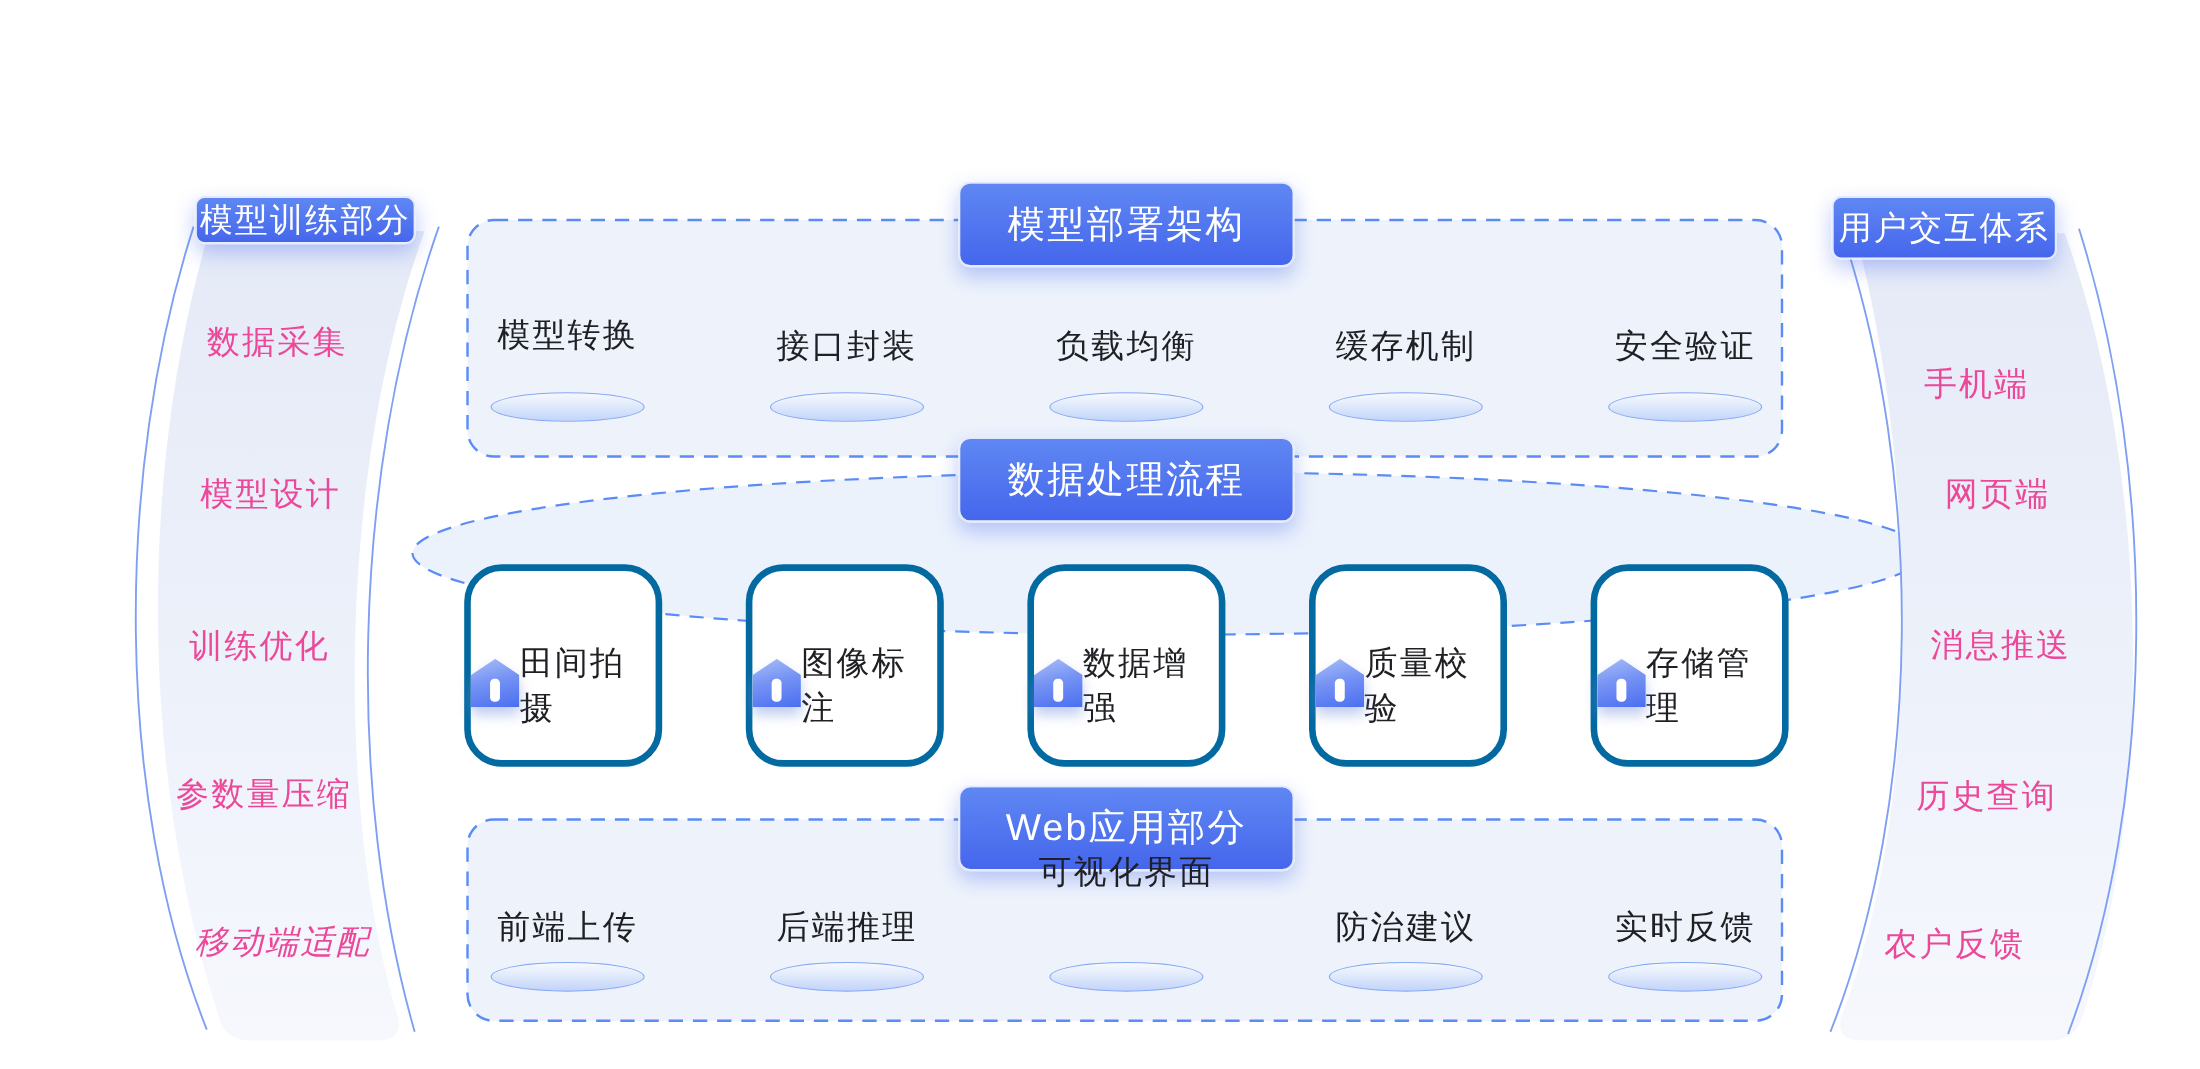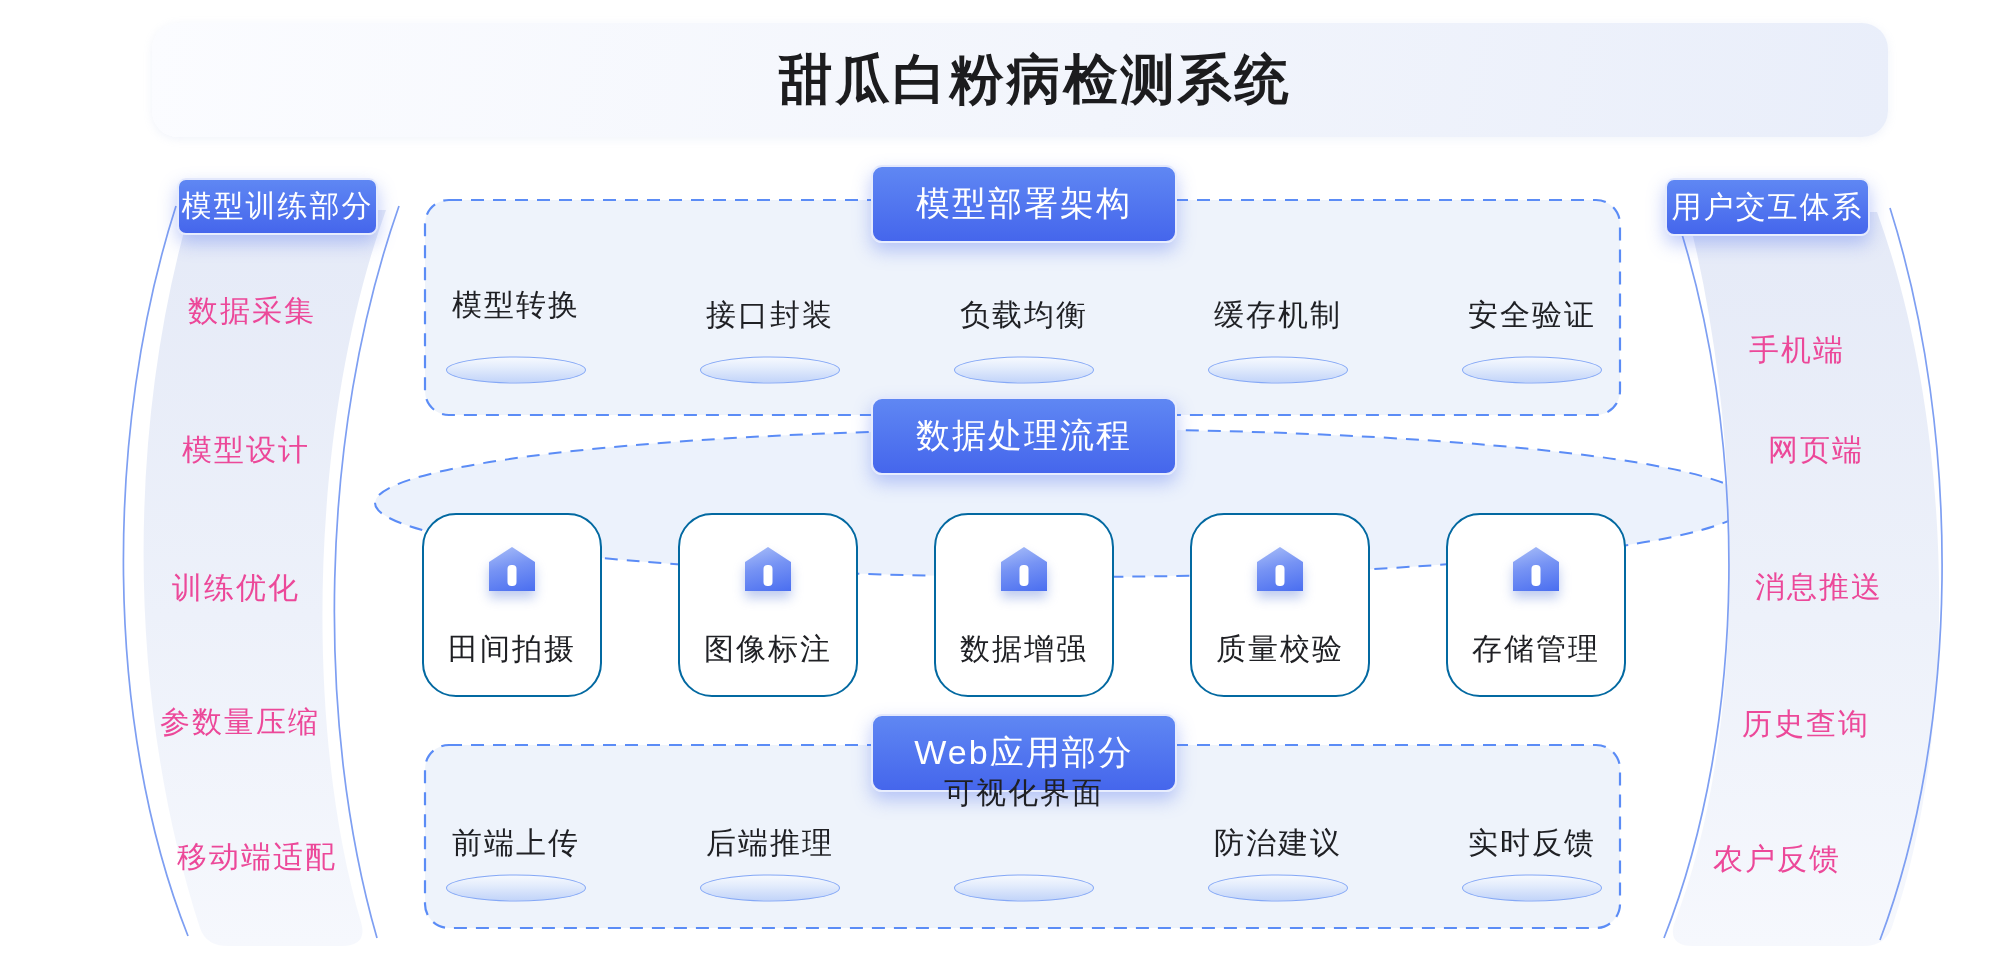--- a/index.html
+++ b/index.html
@@ -39,22 +39,22 @@
     letter-spacing:2px;white-space:nowrap;
   }
   .platform{
     transform:translate(-50%,-50%);width:140px;height:27px;border-radius:50%;
     background:linear-gradient(180deg,#f6f9fe 0%,#e3ecfc 40%,#c2d4f9 100%);
     border:1px solid #85a8f6;box-sizing:border-box;
   }
   
   .card{
     width:180px;height:184px;top:513px;border-radius:34px;background:#ffffff;
-    border:2px solid #0369a1;box-sizing:border-box;
-    display:flex;flex-direction:column;align-items:center;
+    border:6px solid #0369a1;box-sizing:border-box;
+    display:flex;flex-direction:row;align-items:center;
   }
   .house-wrap{
     margin-top:32px;width:46px;height:44px;
     filter:drop-shadow(0 7px 6px rgba(110,140,220,.45));
     position:relative;
   }
   .house{
     width:100%;height:100%;
     background:linear-gradient(165deg,#aabff8 0%,#7693f4 45%,#4a6ef0 100%);
     clip-path:polygon(50% 0%,100% 34%,100% 100%,0% 100%,0% 34%);
@@ -90,32 +90,29 @@
 
     <path d="M 1687,212 L 1877,212 C 1958,434 1956,740 1893,924 Q 1887,946 1863,946 L 1693,946 Q 1668,946 1674,924 C 1747,738 1745,434 1687,212 Z" fill="url(#bandGrad)"></path>
     <path d="M 1673,206 C 1750,434 1748,726 1664,938" fill="none" stroke="#7e9ff2" stroke-width="1.7"></path>
     <path d="M 1890,208 C 1962,436 1960,728 1880,940" fill="none" stroke="#7e9ff2" stroke-width="1.7"></path>
 
     <rect x="425" y="200" width="1195" height="215" rx="24" fill="#ecf1fa" fill-opacity="0.88" stroke="#5b8cf6" stroke-width="2.2" stroke-dasharray="13 9"></rect>
 
     <rect x="425" y="745" width="1195" height="183" rx="24" fill="#ecf1fa" fill-opacity="0.88" stroke="#5b8cf6" stroke-width="2.2" stroke-dasharray="13 9"></rect>
   </svg>
 
-  <div class="abs title-bar">
-    <div class="title-text">甜瓜白粉病检测系统</div>
-  </div>
 
-  <div class="abs pill side" style="left:177px;top:178px;width:201px;height:57px;">
+  <div class="abs pill side" style="left:177px;top:178px;width:201px;height:44px;">
       <span>模型训练部分</span>
     </div>
   <div class="abs side-item" style="left:252px;top:311px;">数据采集</div>
   <div class="abs side-item" style="left:246px;top:450px;">模型设计</div>
   <div class="abs side-item" style="left:236px;top:588px;">训练优化</div>
   <div class="abs side-item" style="left:240px;top:722px;">参数量压缩</div>
-  <div class="abs side-item" style="left:257px;top:857px;">移动端适配</div>
+  <div class="abs side-item" style="left:257px;top:857px;font-style:italic;">移动端适配</div>
 
   <div class="abs pill side" style="left:1665px;top:178px;width:205px;height:58px;">
       <span>用户交互体系</span>
     </div>
   <div class="abs side-item" style="left:1797px;top:304px;margin-top:46px;">手机端</div>
   <div class="abs side-item" style="left:1816px;top:450px;">网页端</div>
   <div class="abs side-item" style="left:1819px;top:587px;">消息推送</div>
   <div class="abs side-item" style="left:1806px;top:724px;">历史查询</div>
   <div class="abs side-item" style="left:1777px;top:859px;">农户反馈</div>
 

